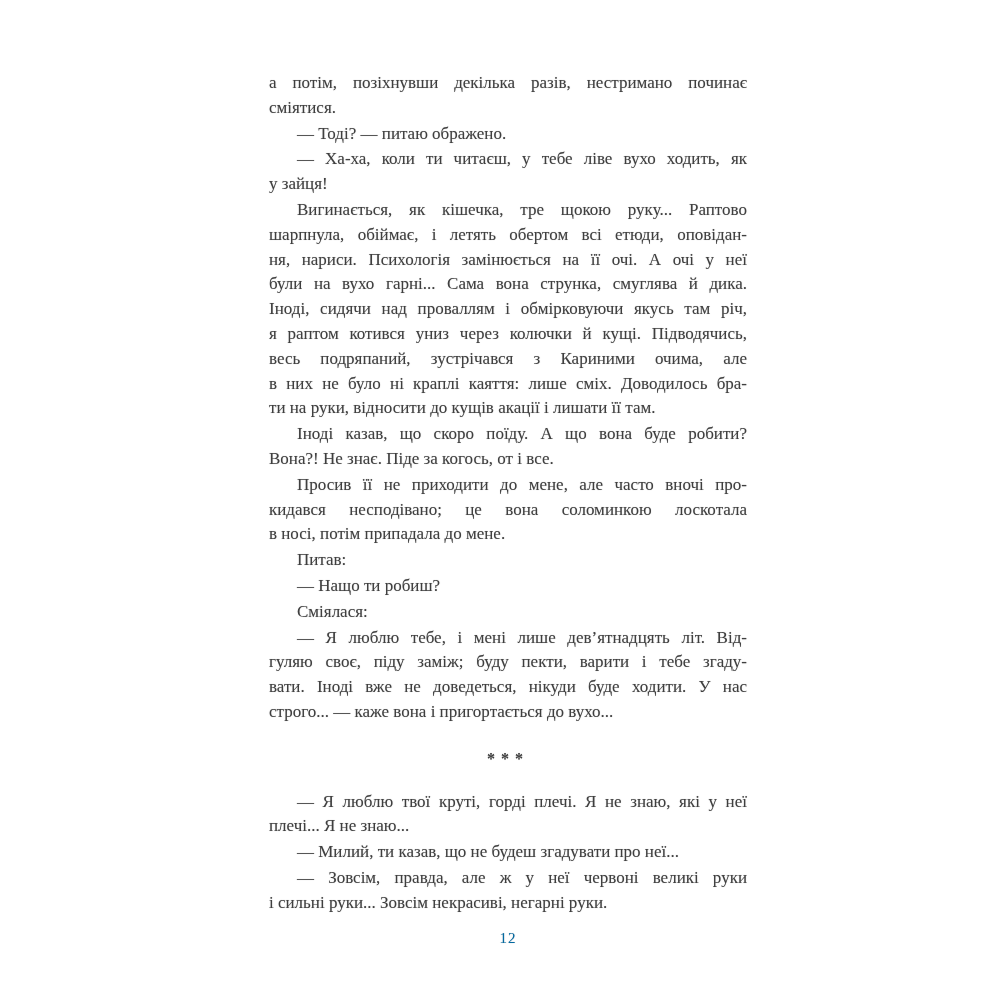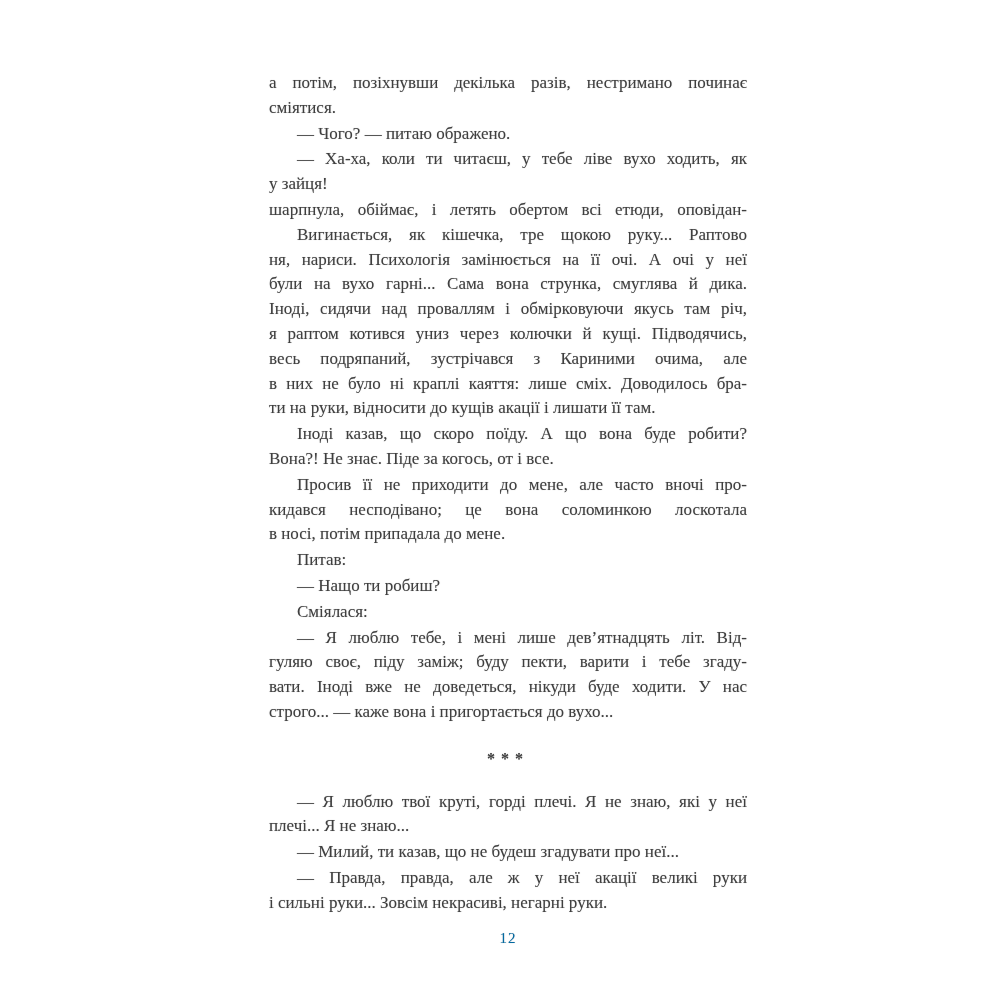--- a/index.html
+++ b/index.html
@@ -57,29 +57,29 @@
 </head>
 <body>
 
 <div class="page">
   <div class="text-block">
       <div class="paragraph">
         <div class="line">а потім, позіхнувши декілька разів, нестримано починає</div>
         <div class="line last">сміятися.</div>
       </div>
       <div class="paragraph">
-        <div class="line indent last">— Чого? — питаю ображено.</div>
+        <div class="line indent last">— Тоді? — питаю ображено.</div>
       </div>
       <div class="paragraph">
         <div class="line indent">— Ха-ха, коли ти читаєш, у тебе ліве вухо ходить, як</div>
         <div class="line last">у зайця!</div>
       </div>
       <div class="paragraph">
+        <div class="line indent">Вигинається, як кішечка, тре щокою руку... Раптово</div>
         <div class="line">шарпнула, обіймає, і летять обертом всі етюди, оповідан-</div>
-        <div class="line indent">Вигинається, як кішечка, тре щокою руку... Раптово</div>
         <div class="line">ня, нариси. Психологія замінюється на її очі. А очі у неї</div>
         <div class="line">були на вухо гарні... Сама вона струнка, смуглява й дика.</div>
         <div class="line">Іноді, сидячи над проваллям і обмірковуючи якусь там річ,</div>
         <div class="line">я раптом котився униз через колючки й кущі. Підводячись,</div>
         <div class="line">весь подряпаний, зустрічався з Кариними очима, але</div>
         <div class="line">в них не було ні краплі каяття: лише сміх. Доводилось бра-</div>
         <div class="line last">ти на руки, відносити до кущів акації і лишати її там.</div>
       </div>
       <div class="paragraph">
         <div class="line indent">Іноді казав, що скоро поїду. А що вона буде робити?</div>
@@ -107,18 +107,18 @@
       </div>
       <div class="separator">***</div>
       <div class="paragraph">
         <div class="line indent">— Я люблю твої круті, горді плечі. Я не знаю, які у неї</div>
         <div class="line last">плечі... Я не знаю...</div>
       </div>
       <div class="paragraph">
         <div class="line indent last">— Милий, ти казав, що не будеш згадувати про неї...</div>
       </div>
       <div class="paragraph">
-        <div class="line indent">— Правда, правда, але ж у неї акації великі руки</div>
+        <div class="line indent">— Зовсім, правда, але ж у неї червоні великі руки</div>
         <div class="line last">і сильні руки... Зовсім некрасиві, негарні руки.</div>
       </div>
     </div>
   <div class="page-number">12</div>
 </div>
 
 </body></html>

